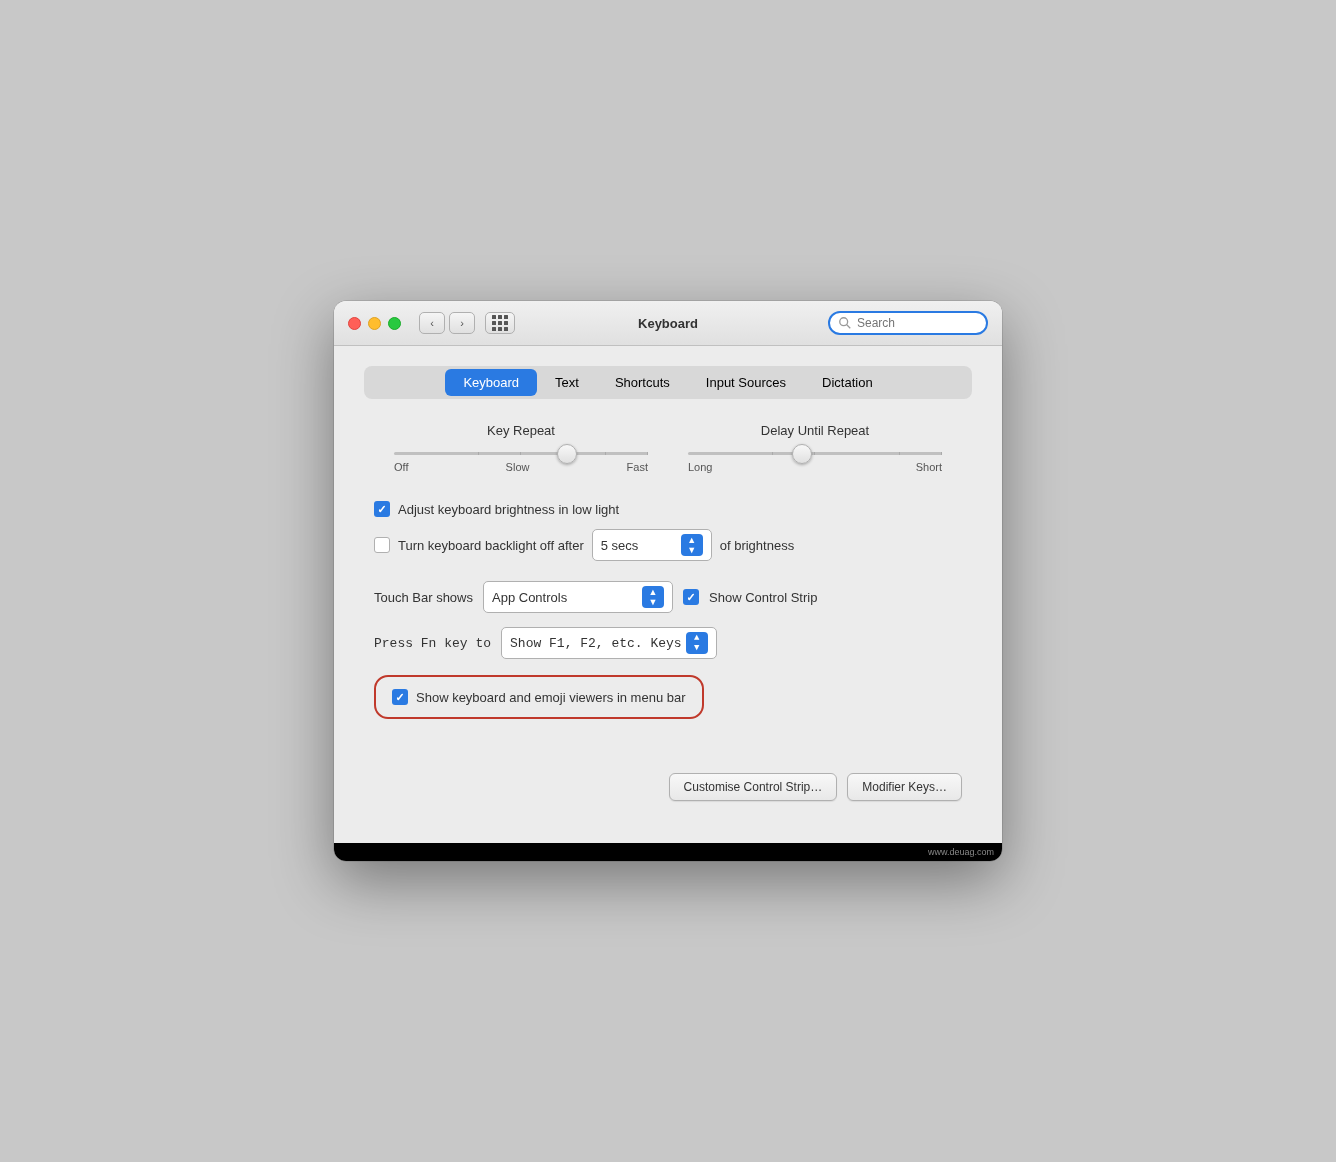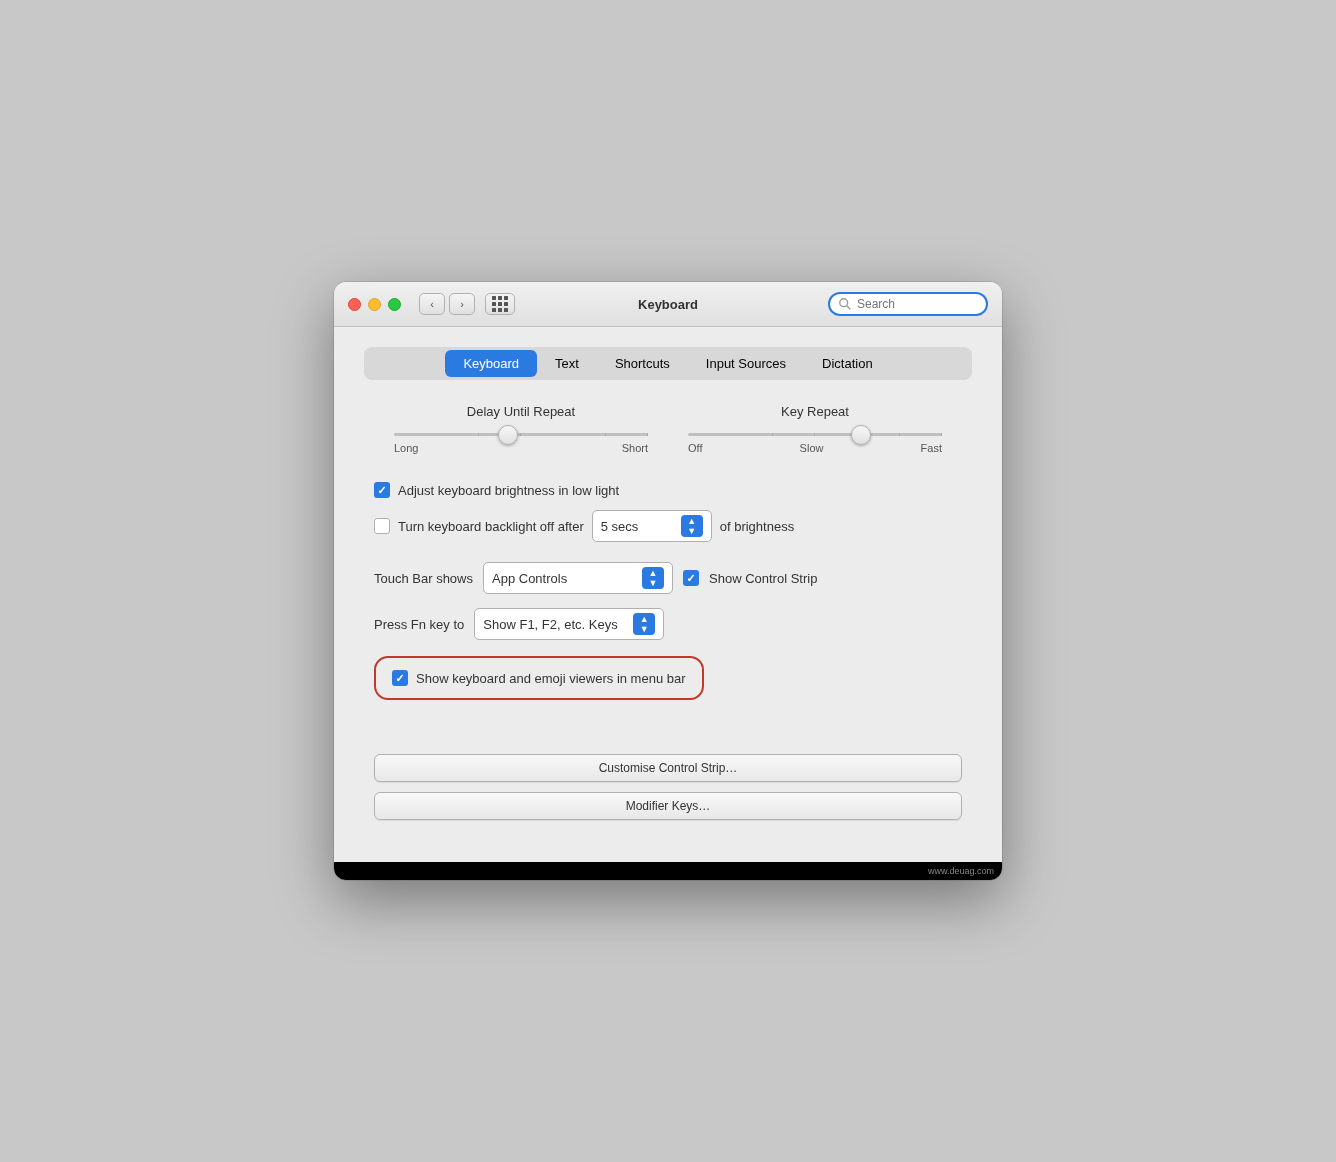--- a/index.html
+++ b/index.html
@@ -282,20 +282,21 @@
       font-size: 13px;
       color: #333;
     }
 
     
     .select-row {
       display: flex;
       align-items: center;
       gap: 10px;
       margin-bottom: 14px;
+      font-family: Liberation Mono, monospace;
     }
 
     .select-label {
       font-size: 13px;
       color: #333;
       white-space: nowrap;
     }
 
     .select-dropdown {
       display: flex;
@@ -356,21 +357,20 @@
       margin-bottom: 30px;
     }
 
     
     .bottom-buttons {
       display: flex;
       justify-content: flex-end;
       gap: 10px;
       margin-top: 20px;
       margin-bottom: 12px;
-      flex-direction: column;
     }
 
     .btn {
       background: linear-gradient(to bottom, #f8f8f8, #e8e8e8);
       border: 1px solid #b0b0b0;
       border-radius: 6px;
       padding: 6px 14px;
       font-size: 12px;
       color: #333;
       cursor: pointer;
@@ -473,43 +473,43 @@
       <div class="tab">Shortcuts</div>
       <div class="tab">Input Sources</div>
       <div class="tab">Dictation</div>
     </div>
 
     <div class="settings-section">
 
       <div class="sliders-row">
 
         <div class="slider-group">
+          <div class="slider-label">Key Repeat</div>
+          <div class="slider-track-container">
+            <div class="slider-track">
+              <div class="slider-thumb" style="left: 68%;"></div>
+            </div>
+          </div>
+          <div class="slider-labels">
+            <span>Off</span>
+            <span>Slow</span>
+            <span>Fast</span>
+          </div>
+        </div>
+
+        <div class="slider-group">
           <div class="slider-label">Delay Until Repeat</div>
           <div class="slider-track-container">
             <div class="slider-track">
               <div class="slider-thumb" style="left: 45%;"></div>
             </div>
           </div>
           <div class="slider-labels">
             <span>Long</span>
             <span>Short</span>
-          </div>
-        </div>
-
-        <div class="slider-group">
-          <div class="slider-label">Key Repeat</div>
-          <div class="slider-track-container">
-            <div class="slider-track">
-              <div class="slider-thumb" style="left: 68%;"></div>
-            </div>
-          </div>
-          <div class="slider-labels">
-            <span>Off</span>
-            <span>Slow</span>
-            <span>Fast</span>
           </div>
         </div>
 
       </div>
 
       <div class="checkbox-row">
         <div class="checkbox">
           <span class="checkmark">✓</span>
         </div>
         <span class="checkbox-label">Adjust keyboard brightness in low light</span>

